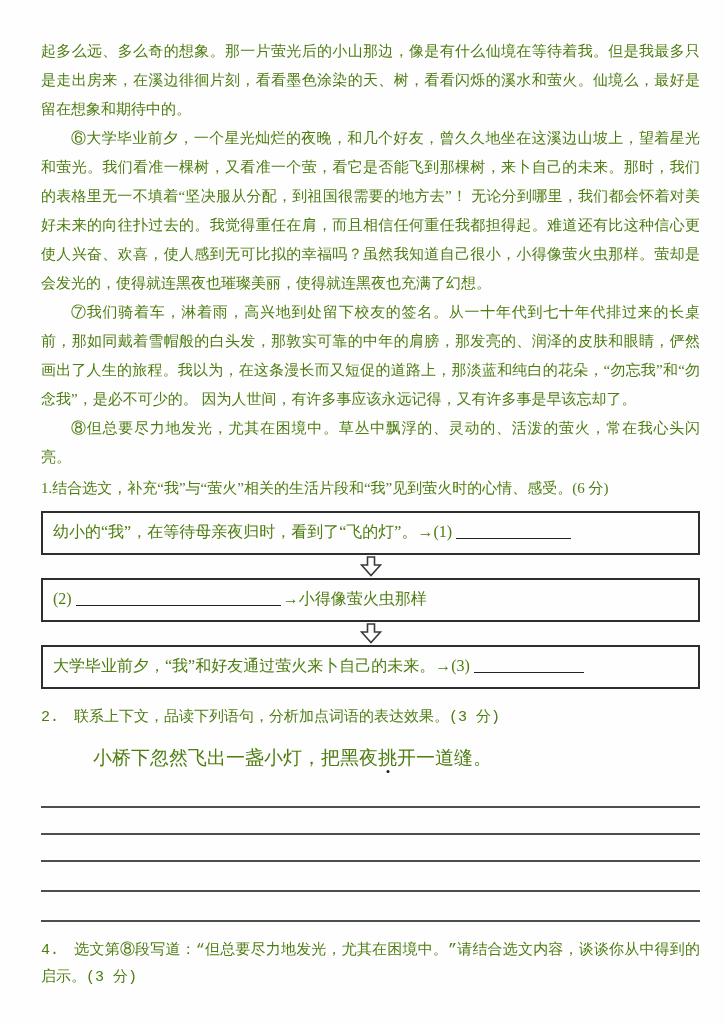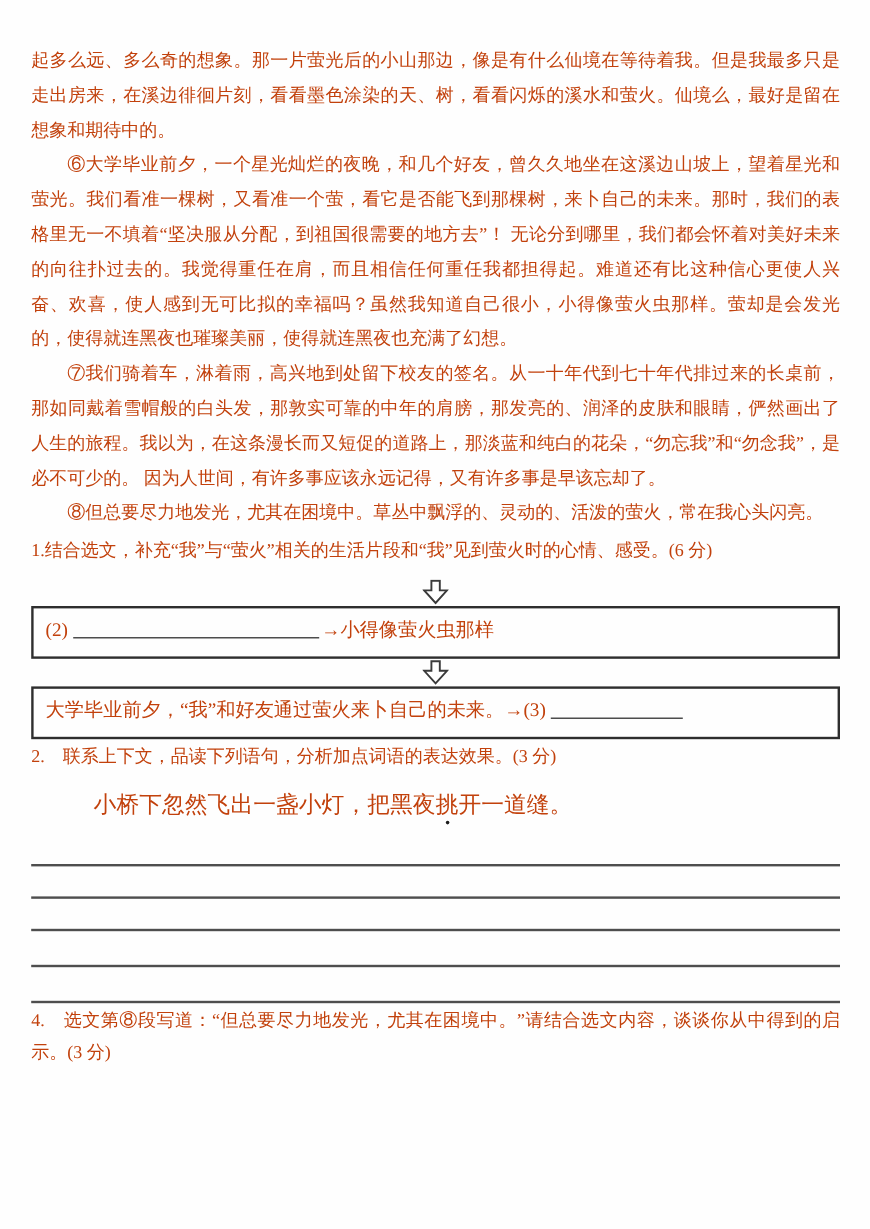--- a/index.html
+++ b/index.html
@@ -3,23 +3,23 @@
 <meta charset="utf-8">
 <style>
   * { box-sizing: border-box; }
   html, body { margin: 0; padding: 0; background: #ffffff; }
   .page {
     position: relative;
     width: 725px;
     height: 1024px;
     background: #fefefe;
     overflow: hidden;
-    padding: 37px 25px 0 26px;
+    padding: 37px 25px 0 41px;
     font-family: "Liberation Serif", "DejaVu Serif", serif;
-    color: #c2410c;
+    color: #4d7c0f;
   }
   .body-text {
     margin: 0;
     font-size: 15px;
     line-height: 29px;
     text-align: justify;
     text-justify: inter-ideograph;
   }
   .para-indent { text-indent: 30px; }
   .attribution {
@@ -27,21 +27,21 @@
     font-size: 15px;
     line-height: 26px;
     text-align: right;
   }
   .question {
     margin: 3px 0 0;
     font-size: 15px;
     line-height: 27px;
     text-align: justify;
   }
-  .q-gap { margin-top: 2px; }
+  .q-gap { margin-top: 15px; font-family: Liberation Mono, monospace; }
   .flowchart { margin-top: 9px; }
   .flow-box {
     border: 2px solid #2e2e2e;
     background: #fefefe;
     padding: 8px 10px 10px;
     font-size: 16px;
     line-height: 22px;
     white-space: nowrap;
     overflow: hidden;
   }
@@ -92,20 +92,23 @@
   <div>
     <p class="body-text">起多么远、多么奇的想象。那一片萤光后的小山那边，像是有什么仙境在等待着我。但是我最多只是走出房来，在溪边徘徊片刻，看看墨色涂染的天、树，看看闪烁的溪水和萤火。仙境么，最好是留在想象和期待中的。</p>
     <p class="body-text para-indent">⑥大学毕业前夕，一个星光灿烂的夜晚，和几个好友，曾久久地坐在这溪边山坡上，望着星光和萤光。我们看准一棵树，又看准一个萤，看它是否能飞到那棵树，来卜自己的未来。那时，我们的表格里无一不填着“坚决服从分配，到祖国很需要的地方去”！ 无论分到哪里，我们都会怀着对美好未来的向往扑过去的。我觉得重任在肩，而且相信任何重任我都担得起。难道还有比这种信心更使人兴奋、欢喜，使人感到无可比拟的幸福吗？虽然我知道自己很小，小得像萤火虫那样。萤却是会发光的，使得就连黑夜也璀璨美丽，使得就连黑夜也充满了幻想。</p>
     <p class="body-text para-indent">⑦我们骑着车，淋着雨，高兴地到处留下校友的签名。从一十年代到七十年代排过来的长桌前，那如同戴着雪帽般的白头发，那敦实可靠的中年的肩膀，那发亮的、润泽的皮肤和眼睛，俨然画出了人生的旅程。我以为，在这条漫长而又短促的道路上，那淡蓝和纯白的花朵，“勿忘我”和“勿念我”，是必不可少的。 因为人世间，有许多事应该永远记得，又有许多事是早该忘却了。</p>
     <p class="body-text para-indent">⑧但总要尽力地发光，尤其在困境中。草丛中飘浮的、灵动的、活泼的萤火，常在我心头闪亮。</p>
   </div>
 
   <p class="question">1.结合选文，补充“我”与“萤火”相关的生活片段和“我”见到萤火时的心情、感受。(6 分)</p>
 
   <div class="flowchart">
+    <div class="flow-box">
+      <span>幼小的“我”，在等待母亲夜归时，看到了“飞的灯”。→(1)</span><span class="blank blank-1"></span>
+    </div>
     <div class="flow-arrow-row">
       <svg width="22" height="21" viewBox="0 0 22 21">
         <path d="M7.5 1 H14.5 V9 H20.5 L11 19.5 L1.5 9 H7.5 Z" fill="#fefefe" stroke="#3a3a3a" stroke-width="1.6"></path>
       </svg>
     </div>
     <div class="flow-box">
       <span>(2)</span><span class="blank blank-2"></span><span>→小得像萤火虫那样</span>
     </div>
     <div class="flow-arrow-row">
       <svg width="22" height="21" viewBox="0 0 22 21">

